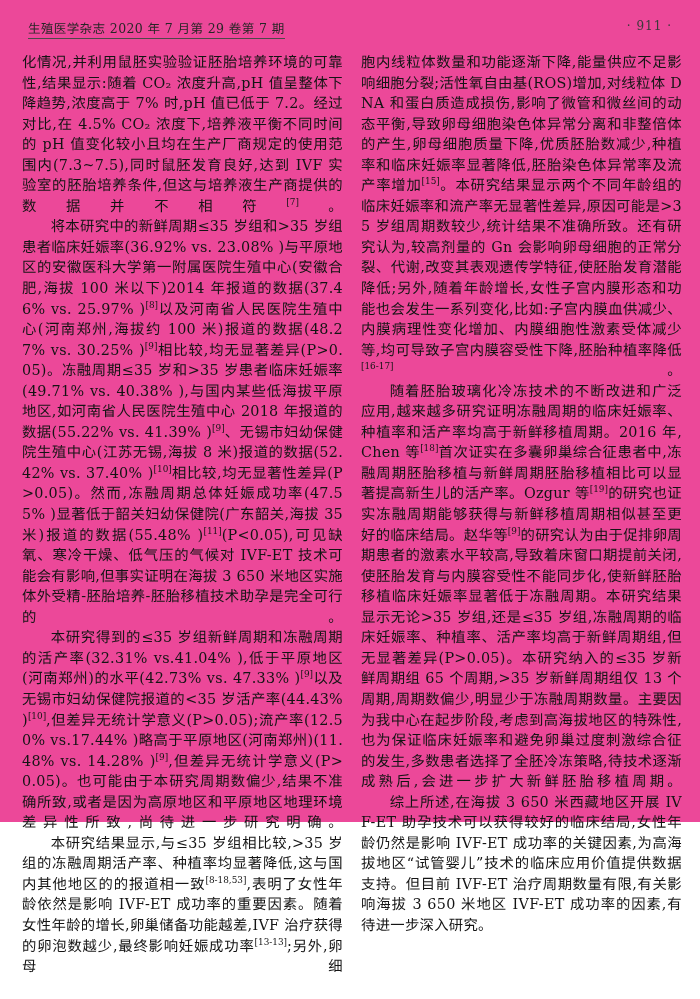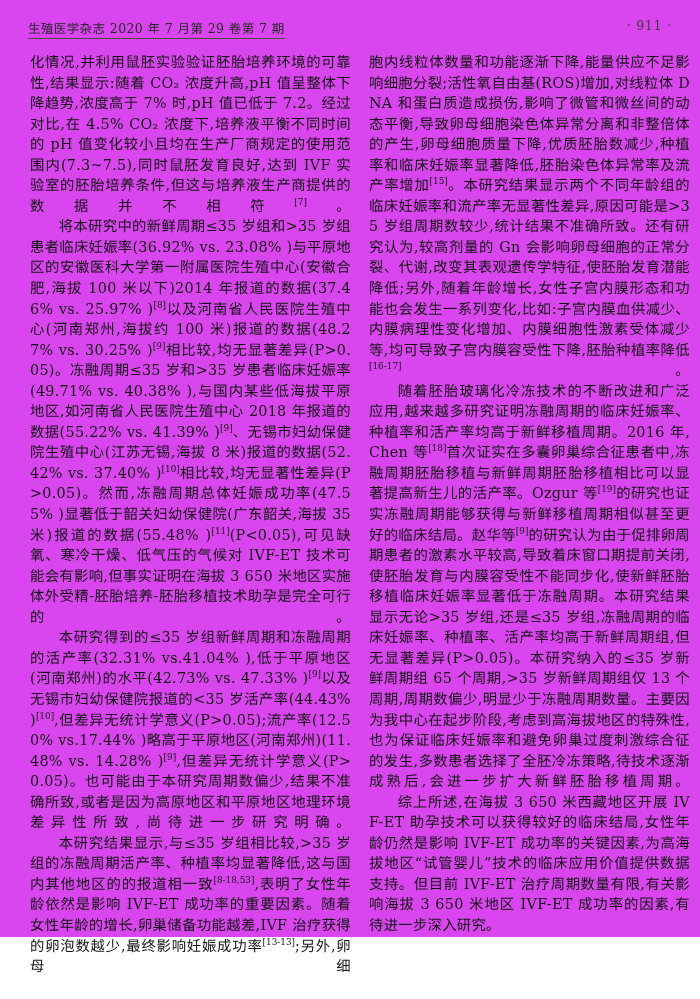--- a/index.html
+++ b/index.html
@@ -12,23 +12,23 @@
     width: 700px;
     height: 999px;
     overflow: hidden;
     font-family: "DejaVu Serif", "Liberation Serif", serif;
     color: #1b1b1b;
   }
 
   .page {
     position: relative;
     width: 700px;
-    height: 937px;
+    height: 822px;
     box-sizing: border-box;
-    background: #d946ef;
+    background: #ec4899;
   }
 
   
   .running-head {
     position: absolute;
     top: 18px;
     left: 28px;
     right: 28px;
     height: 20px;
     display: flex;
@@ -55,21 +55,20 @@
   
   .columns {
     position: absolute;
     top: 52px;
     left: 22px;
     width: 660px;
     height: 940px;
     display: flex;
     gap: 18px;
     align-items: flex-start;
-    margin-left: 8px;
   }
   .col {
     width: 321px;
     height: 940px;
     overflow: hidden;
   }
 
   p.para {
     margin: 0;
     font-size: 14.35px;

